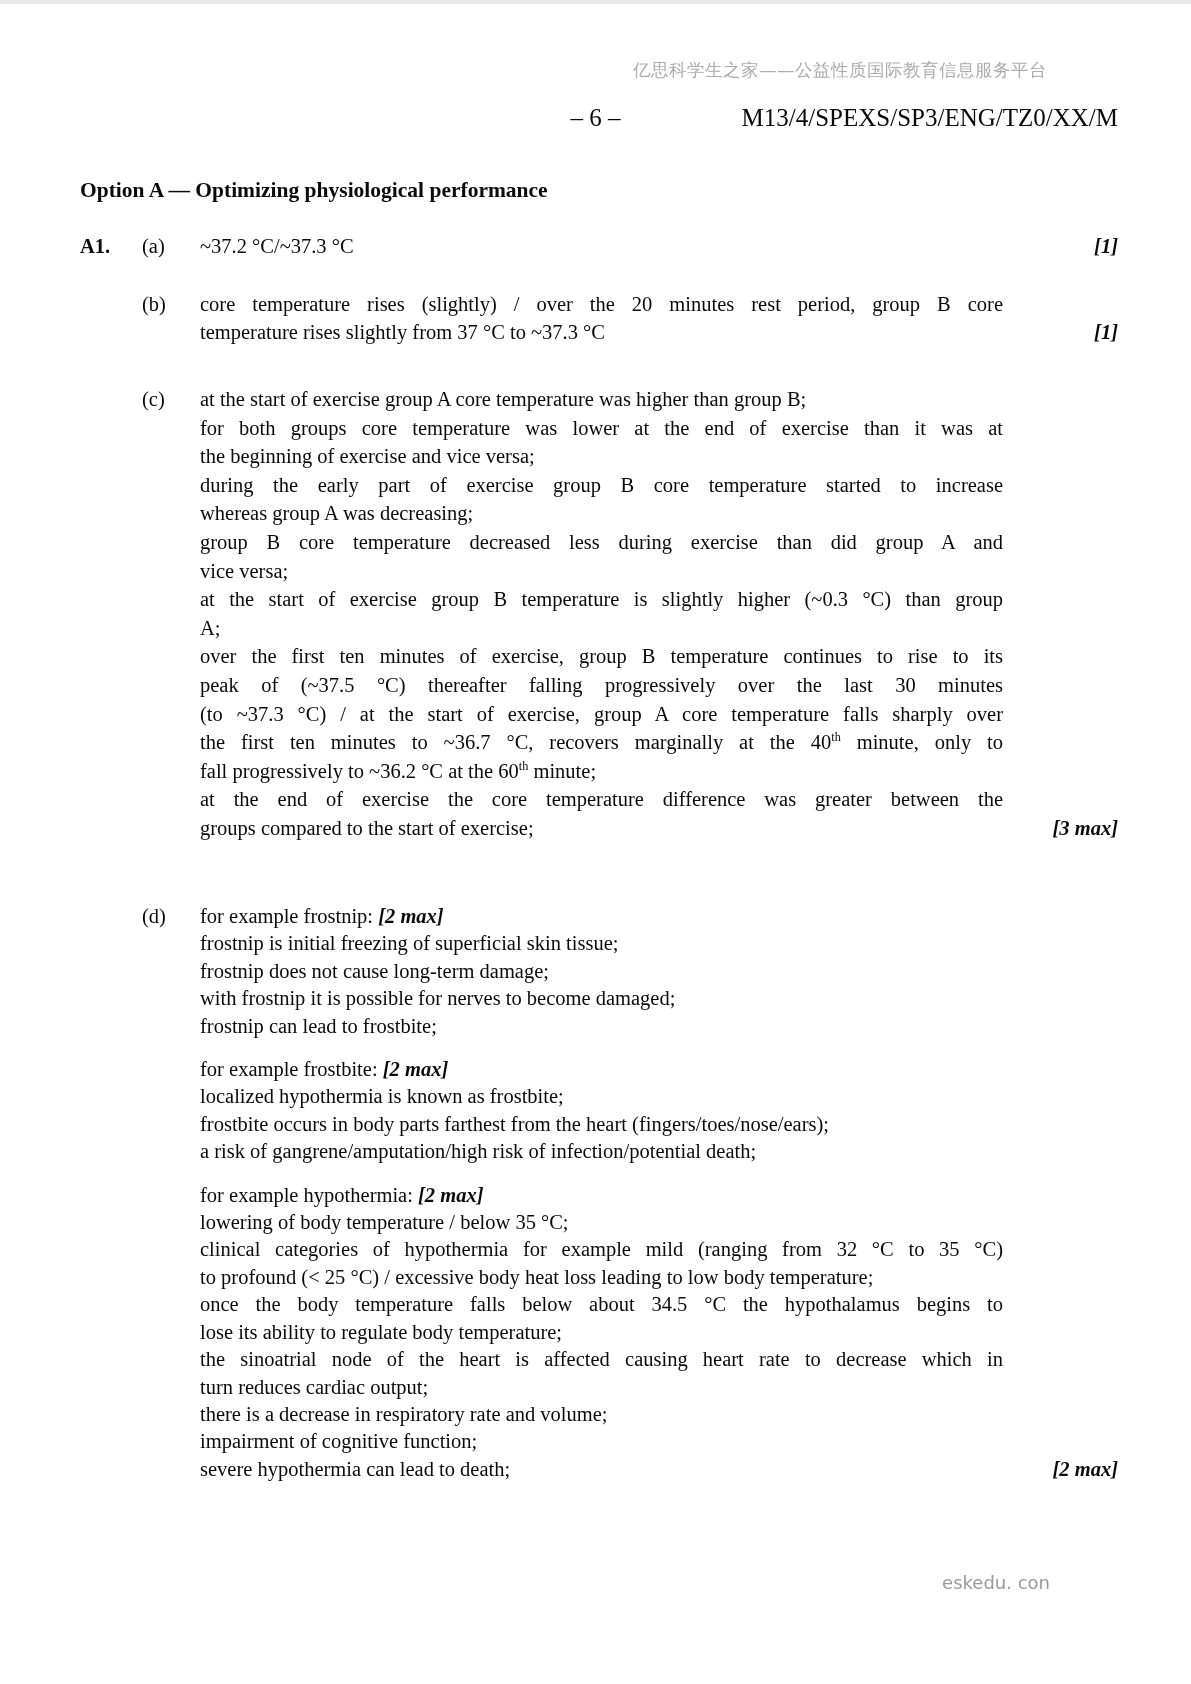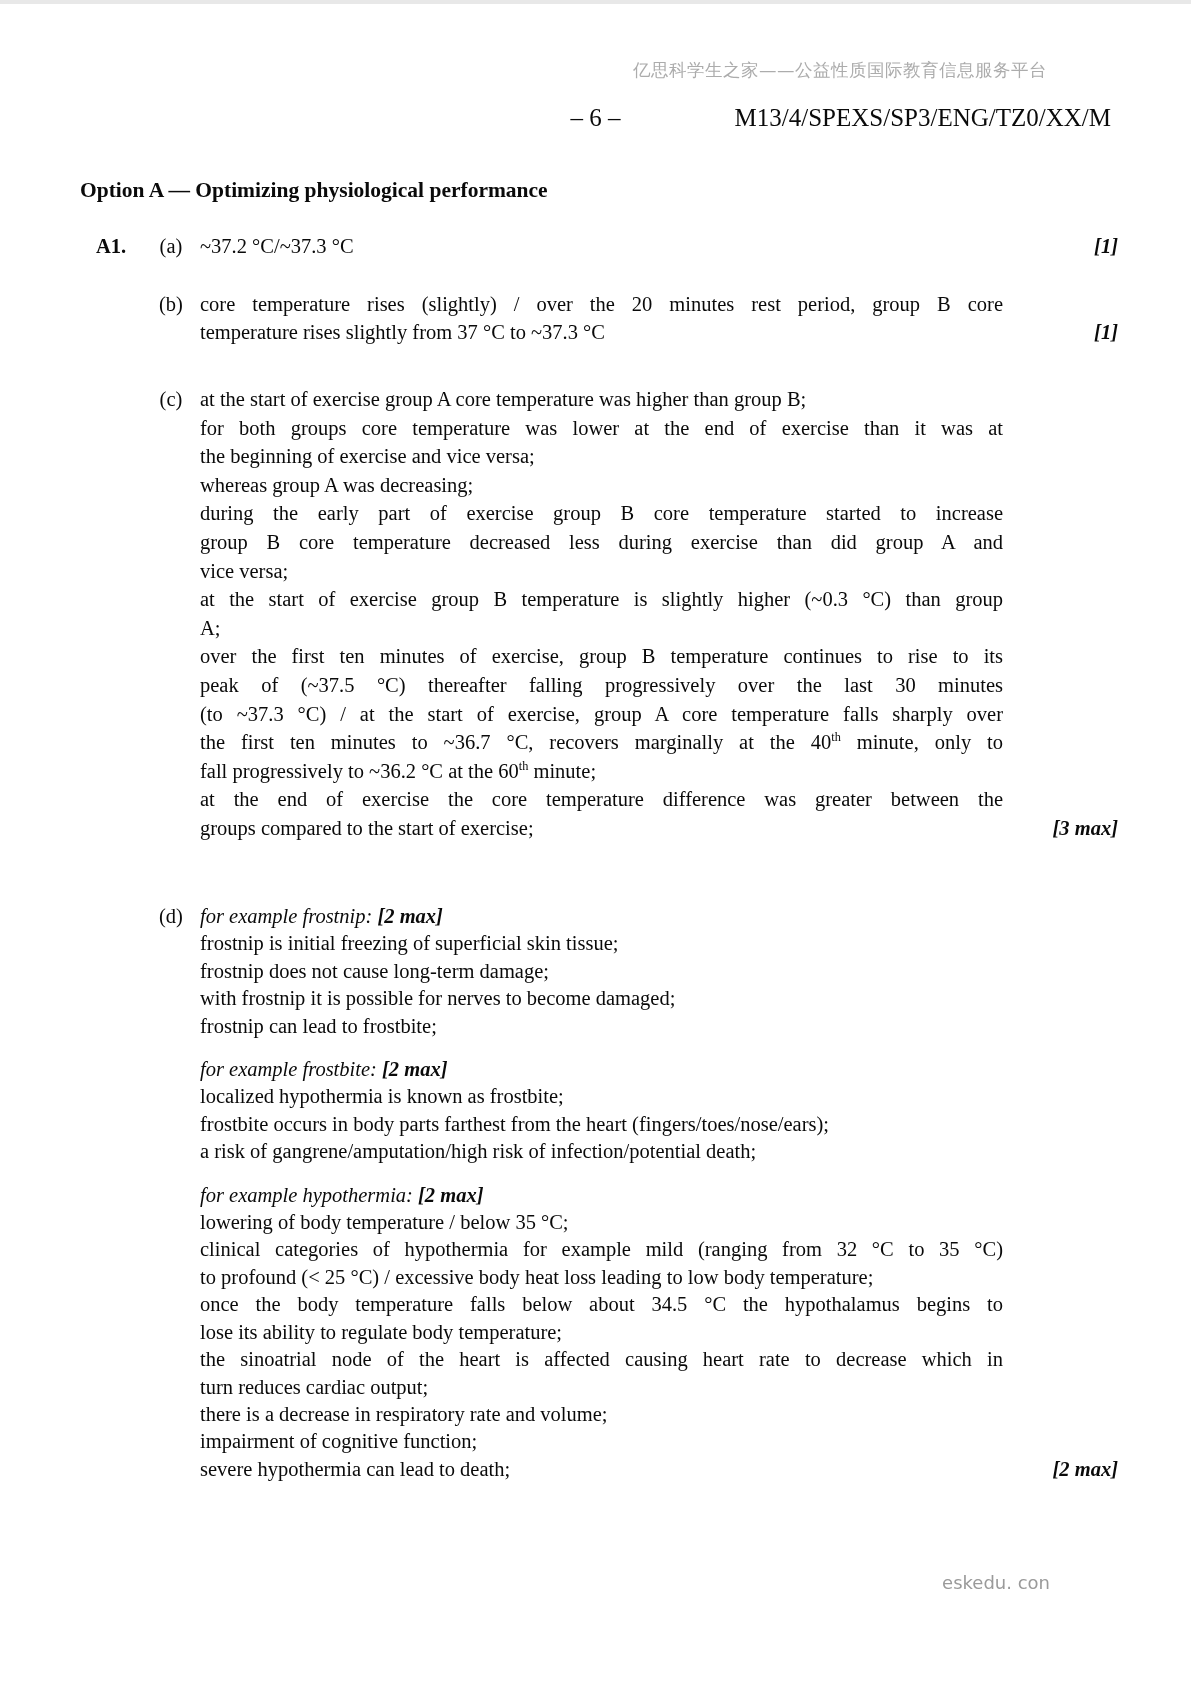--- a/index.html
+++ b/index.html
@@ -16,49 +16,49 @@
     position:absolute;top:54px;right:144px;
     font-family:"DejaVu Sans",sans-serif;
     font-size:17.5px;color:#acacac;letter-spacing:.5px;
     white-space:nowrap;
   }
   .page-number{
     position:absolute;top:100px;left:0;width:100%;
     text-align:center;font-size:25px;
   }
   .paper-code{
-    position:absolute;top:100px;right:80px;
+    position:absolute;top:100px;right:73px;
     font-size:25px;white-space:nowrap;
   }
   .option-title{
     position:absolute;top:174px;left:80px;
     font-size:21.5px;font-weight:bold;white-space:nowrap;text-align:right;
   }
   .part{
     position:absolute;left:80px;width:1038px;
     display:grid;grid-template-columns:62px 58px 803px 115px;
     font-size:20.5px;
   }
   .part-a{top:228px;line-height:28px;}
   .part-b{top:286px;line-height:28px;}
   .part-c{top:381px;line-height:28.6px;}
   .part-d{top:899px;line-height:27.4px;}
   .qnum{font-weight:bold;}
-  .letter,.qnum{align-self:start;text-align:center;}
+  .letter,.qnum{align-self:start;}
   .content{min-width:0;}
   .line{display:block;}
   .stretch{text-align:justify;text-align-last:justify;}
   .mark{
     text-align:right;font-weight:bold;font-style:italic;
     white-space:nowrap;
   }
   .mark-top{align-self:start;}
   .mark-bottom{align-self:end;}
   .grp + .grp{margin-top:16px;}
-  .grp-header{font-style:italic;}
+  .grp-header{}
   .mark-inline{font-weight:bold;font-style:italic;}
   sup{font-size:0.6em;line-height:0;vertical-align:super;}
   .site-footer{
     position:absolute;top:1568px;right:141px;
     font-family:"DejaVu Sans",sans-serif;
     font-size:18px;color:#9a9a9a;white-space:nowrap;
   }
 </style>
 </head>
 <body>
@@ -91,22 +91,22 @@
     <div class="mark mark-bottom">[1]</div>
   </div>
 
   <div class="part part-c">
     <div class="qnum"></div>
     <div class="letter">(c)</div>
     <div class="content">
       <div class="line">at the start of exercise group A core temperature was higher than group B;</div>
       <div class="line stretch">for both groups core temperature was lower at the end of exercise than it was at</div>
       <div class="line">the beginning of exercise and vice versa;</div>
+      <div class="line stretch">during the early part of exercise group B core temperature started to increase</div>
       <div class="line">whereas group A was decreasing;</div>
-      <div class="line stretch">during the early part of exercise group B core temperature started to increase</div>
       <div class="line stretch">group B core temperature decreased less during exercise than did group A and</div>
       <div class="line">vice versa;</div>
       <div class="line stretch">at the start of exercise group B temperature is slightly higher (~0.3 °C) than group</div>
       <div class="line">A;</div>
       <div class="line stretch">over the first ten minutes of exercise, group B temperature continues to rise to its</div>
       <div class="line stretch">peak of (~37.5 °C) thereafter falling progressively over the last 30 minutes</div>
       <div class="line stretch">(to ~37.3 °C) / at the start of exercise, group A core temperature falls sharply over</div>
       <div class="line stretch">the first ten minutes to ~36.7 °C, recovers marginally at the 40<sup>th</sup> minute, only to</div>
       <div class="line">fall progressively to ~36.2 °C at the 60<sup>th</sup> minute;</div>
       <div class="line stretch">at the end of exercise the core temperature difference was greater between the</div>

